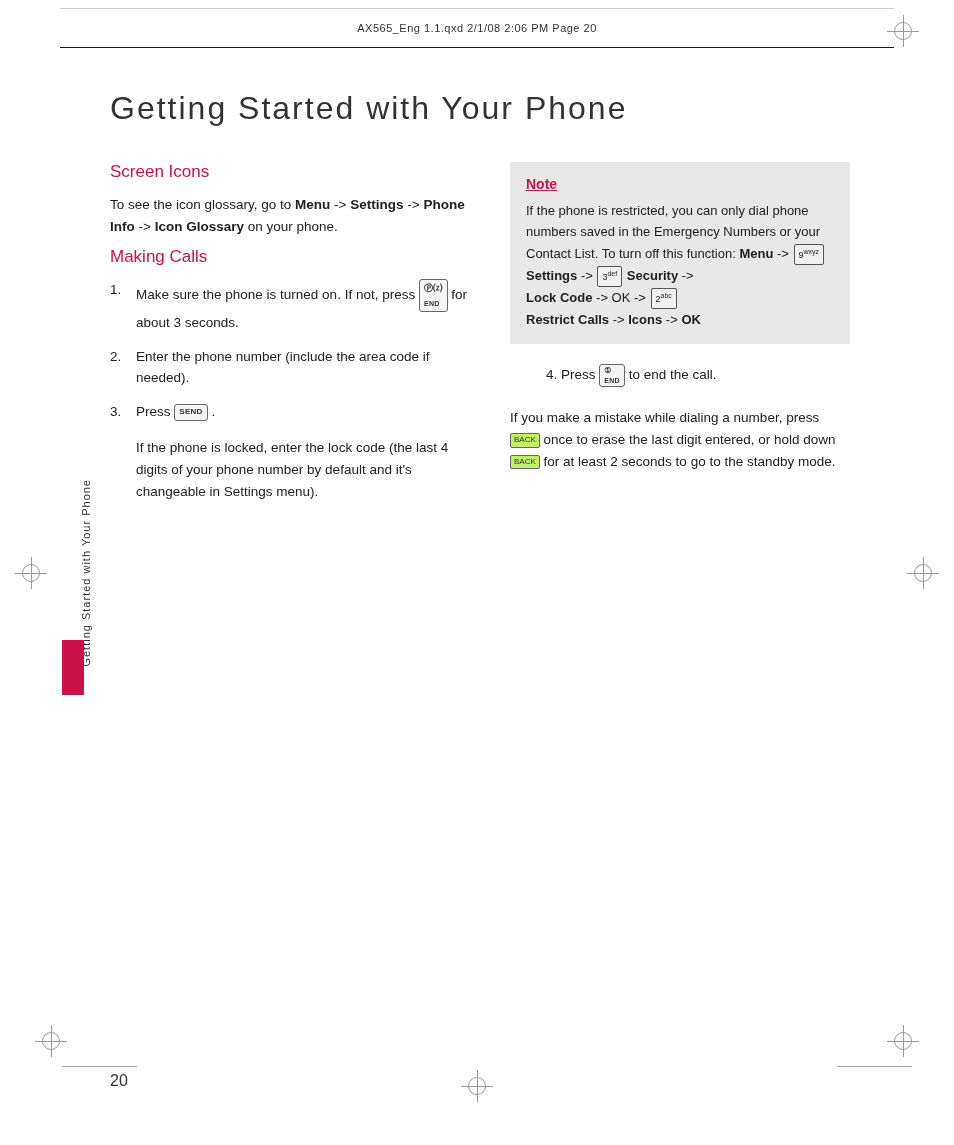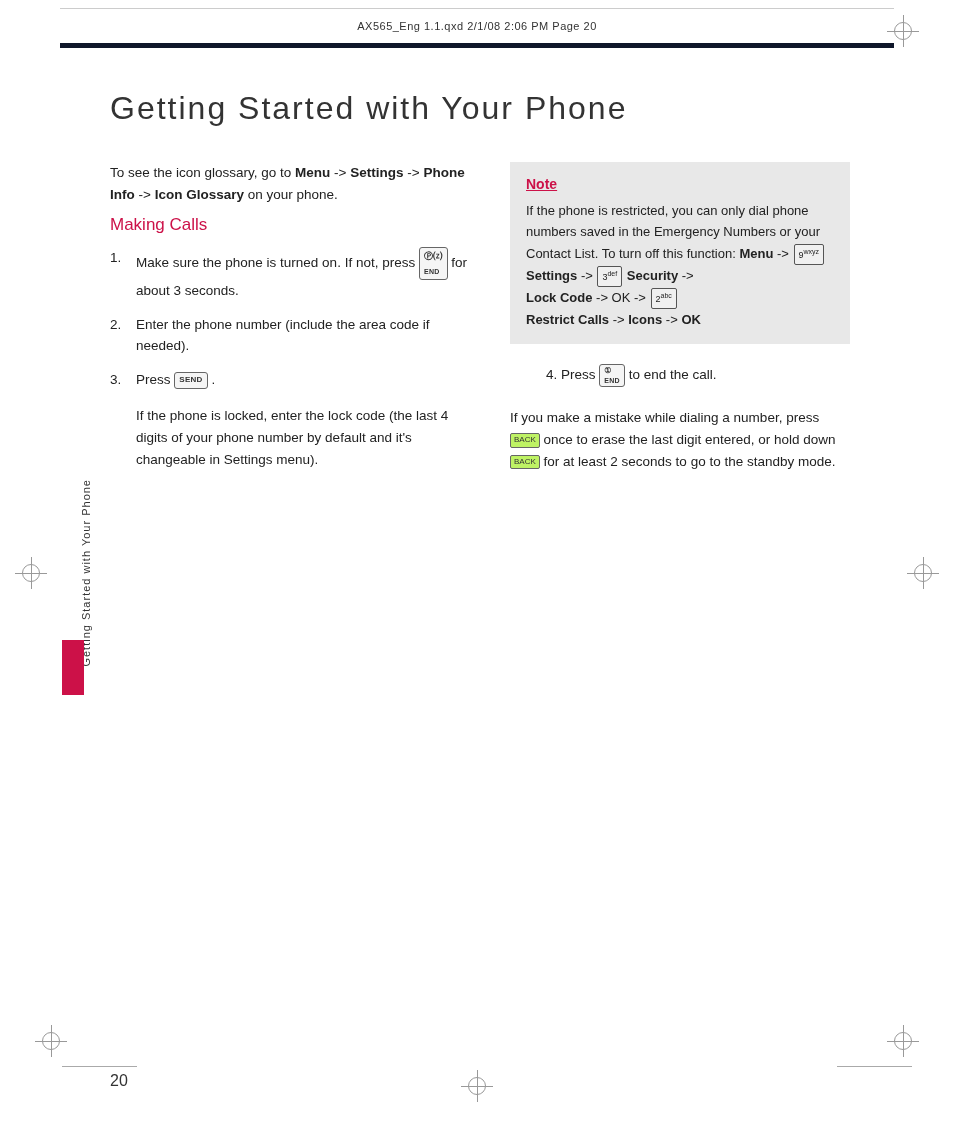--- a/index.html
+++ b/index.html
@@ -21,21 +21,21 @@
     }
 
     
     .header-bar {
       position: absolute;
       top: 8px;
       left: 60px;
       right: 60px;
       height: 40px;
       border-top: 1px solid #ccc;
-      border-bottom: 5px solid #0f172a;
+      border-bottom: 1px solid #0f172a;
       display: flex;
       align-items: center;
       justify-content: center;
     }
 
     .header-text {
       font-size: 11px;
       color: #333;
       letter-spacing: 0.5px;
     }
@@ -421,20 +421,21 @@
   <div class="page-number">20</div>
 
   <div class="main-content">
 
     <div class="page-title">Getting Started with Your Phone</div>
 
     <div class="columns">
 
       <div class="left-col">
 
+        <div class="section-heading">Screen Icons</div>
         <div class="body-text">
           To see the icon glossary, go to <b>Menu</b> -&gt; <b>Settings</b> -&gt; <b>Phone Info</b> -&gt; <b>Icon Glossary</b> on your phone.
         </div>
 
         <div class="section-heading" style="margin-top:4px;">Making Calls</div>
 
         <ol class="numbered-list">
           <li>
             <span class="list-num">1.</span>
             <span class="list-content">

